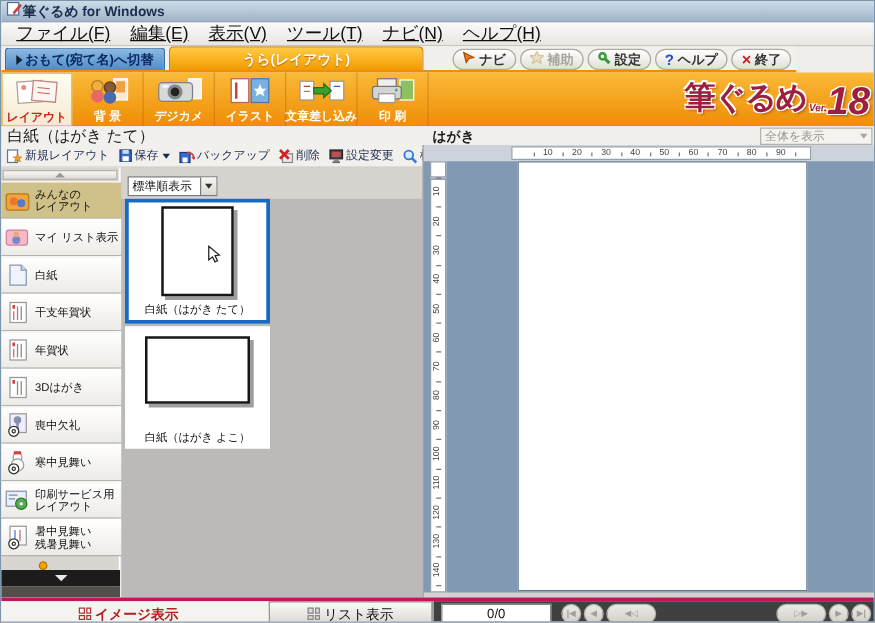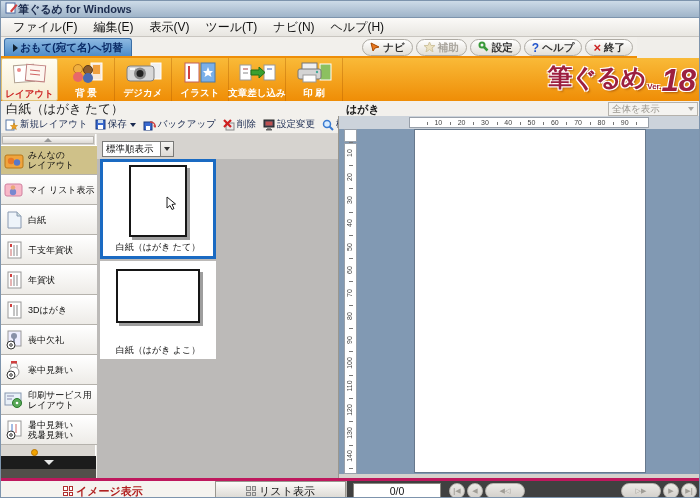--- a/index.html
+++ b/index.html
@@ -10,21 +10,21 @@
   
   .titlebar { position:absolute; top:0; left:0; width:700px; height:17px;
     background:linear-gradient(#cddbe8,#9fb4c9); border-bottom:1px solid #7d94ad;
     display:flex; align-items:center; padding-left:4px; }
   .titlebar .txt { font-size:11px; font-weight:bold; color:#1c2c4e; }
 
   
   .menubar { position:absolute; top:17px; left:0; width:700px; height:19px;
     background:linear-gradient(#fbfaf8,#e8e6e1); border-bottom:1px solid #c9c6c0;
     display:flex; align-items:center; padding-left:4px; }
-  .menubar span { font-size:12px; color:#111; padding:2px 8px; cursor:default; }
+  .menubar span { font-size:14px; color:#111; padding:2px 8px; cursor:default;text-decoration:underline; }
 
   
   .tabrow { position:absolute; top:36px; left:0; width:636px; height:21px;
     background:#f2f0ec; border-bottom:2px solid #ee8e08; }
   .tab-front { position:absolute; left:3px; bottom:0; width:128px; height:18px;
     background:linear-gradient(#8db9e2,#4e8cc8); border:1px solid #3a6ea6; border-bottom:none;
     border-radius:3px 3px 0 0; color:#0a2a66; font-size:10.5px; font-weight:bold;
     display:flex; align-items:center; justify-content:center; gap:2px; }
   .tab-front .arr { width:0; height:0; border-left:5px solid #123; border-top:4px solid transparent; border-bottom:4px solid transparent; }
   .tab-back { position:absolute; left:134px; bottom:0; width:204px; height:19px;
@@ -45,21 +45,21 @@
     display:flex; flex-direction:column; align-items:center; justify-content:flex-start;
     padding-top:2px; cursor:pointer; }
   .tbtn .ticon { height:26px; display:flex; align-items:center; }
   .tbtn .tlabel { font-size:9.5px; font-weight:bold; color:#fff; letter-spacing:0px; margin-top:1px; white-space:nowrap; }
   .tbtn.sel { background:linear-gradient(#fffdf4,#f5ead0); border:1px solid #e2c276; border-radius:2px; }
   .tbtn.sel .tlabel { color:#cc2222; }
   .logo { position:absolute; right:5px; top:3px; display:flex; align-items:flex-end; }
   .logo .ltxt { font-size:25px; font-weight:bold; color:#9c1f3f; letter-spacing:-1px;
     text-shadow:-1px -1px 0 #fff,1px -1px 0 #fff,-1px 1px 0 #fff,1px 1px 0 #fff,2px 2px 2px rgba(120,40,0,.5); }
   .logo .lver { font-size:8px; font-weight:bold; color:#9c1f3f; margin:4px 0 3px 2px;
-    text-shadow:-1px -1px 0 #fff,1px -1px 0 #fff,-1px 1px 0 #fff,1px 1px 0 #fff; }
+    text-shadow:-1px -1px 0 #fff,1px -1px 0 #fff,-1px 1px 0 #fff,1px 1px 0 #fff;font-style:italic; }
   .logo .lnum { font-size:31px; font-weight:bold; font-style:italic; color:#9c1f3f; line-height:.85;
     text-shadow:-1px -1px 0 #fff,1px -1px 0 #fff,-1px 1px 0 #fff,1px 1px 0 #fff,2px 2px 2px rgba(120,40,0,.5); }
 
   
   .subheader { position:absolute; top:100px; left:0; width:700px; height:15px; background:#f2f0ec; }
   .layout-title { position:absolute; left:5px; top:0; font-size:12.5px; color:#1a1a1a; }
   .preview-title { position:absolute; left:345px; top:1px; font-size:11px; font-weight:bold; color:#1a1a1a; }
   .zoomdd { position:absolute; right:3px; top:1px; width:90px; height:14px; background:#f4f3f0;
     border:1px solid #b5b2ac; font-size:9.5px; color:#9a978f; display:flex; align-items:center;
     justify-content:space-between; padding:0 3px; }
@@ -162,20 +162,23 @@
     <span>表示(V)</span>
     <span>ツール(T)</span>
     <span>ナビ(N)</span>
     <span>ヘルプ(H)</span>
   </div>
 
   <div class="tabrow">
     <div class="tab-front">
       <span class="arr"></span>
       <span>おもて(宛て名)へ切替</span>
+    </div>
+    <div class="tab-back">
+      <span>うら(レイアウト)</span>
     </div>
     <div class="quickbtns">
       <div class="qbtn">
         <span class="qicon"><svg width="10" height="10">
               <polygon points="1,1 9,5 5,6 3,9" fill="#e87820" stroke="#a84800"></polygon>
             </svg></span>
         <span>ナビ</span>
       </div>
       <div class="qbtn dim">
         <span class="qicon"><svg width="11" height="10">

